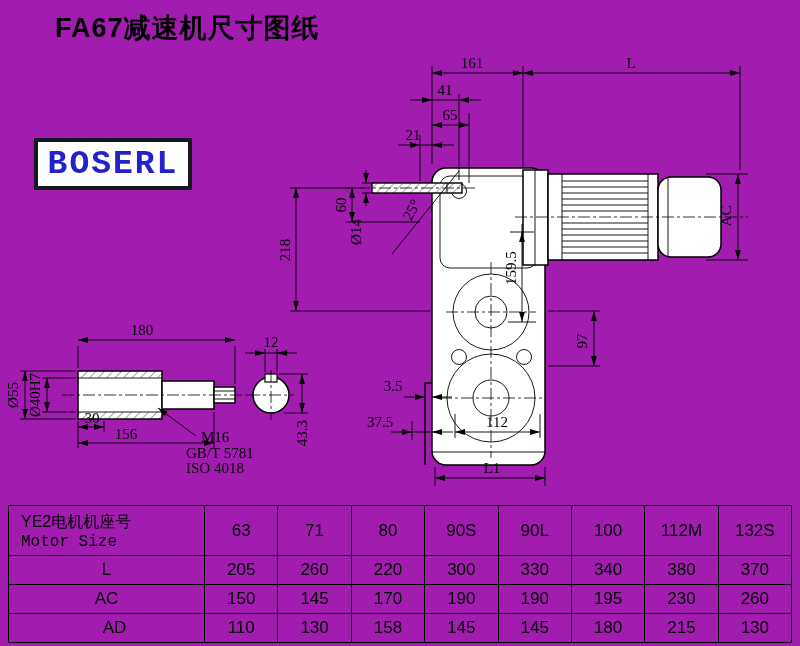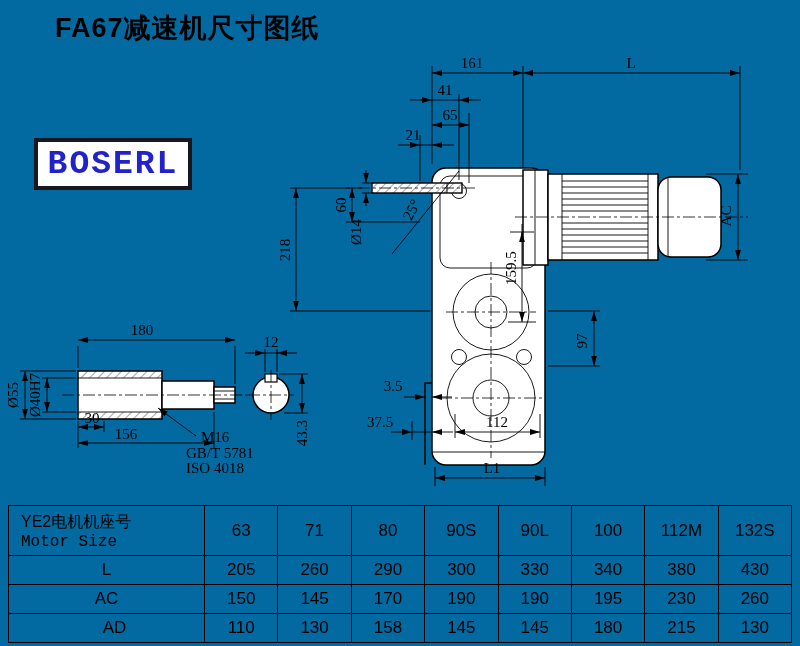--- a/index.html
+++ b/index.html
@@ -1,17 +1,17 @@
 <!DOCTYPE html>
 <html><head>
 <meta charset="utf-8">
 <style>
   * { margin:0; padding:0; box-sizing:border-box; }
   html,body { width:800px; height:646px; background:#fff; font-family:"Liberation Sans",sans-serif; }
-  .page { position:relative; width:800px; height:646px; background:#0369a1; overflow:hidden; }
+  .page { position:relative; width:800px; height:646px; background:#a21caf; overflow:hidden; }
 
   .title { position:absolute; left:55px; top:10px; font-size:27px; font-weight:bold; color:#000; letter-spacing:1px; }
 
   .logo { position:absolute; left:34px; top:138px; width:158px; height:52px; border:4px solid #17171f;
           display:flex; align-items:center; justify-content:center; background:#fff; }
   .logo-text { font-family:Liberation Mono, monospace; font-weight:bold; font-size:33px; color:#2222cc; letter-spacing:2px; }
 
   svg.drawing { position:absolute; left:0; top:0; }
   .thick { stroke:#000; stroke-width:1.5; fill:none; }
   .thin  { stroke:#000; stroke-width:0.9; fill:none; }
@@ -302,26 +302,26 @@
       <th>90S</th>
       <th>90L</th>
       <th>100</th>
       <th>112M</th>
       <th>132S</th>
     </tr>
     <tr>
       <td class="first" style="text-align:center; padding-left:0;">L</td>
       <td>205</td>
       <td>260</td>
-      <td>290</td>
+      <td>220</td>
       <td>300</td>
       <td>330</td>
       <td>340</td>
       <td>380</td>
-      <td>430</td>
+      <td>370</td>
     </tr>
     <tr>
       <td class="first" style="text-align:center; padding-left:0;">AC</td>
       <td>150</td>
       <td>145</td>
       <td>170</td>
       <td>190</td>
       <td>190</td>
       <td>195</td>
       <td>230</td>

